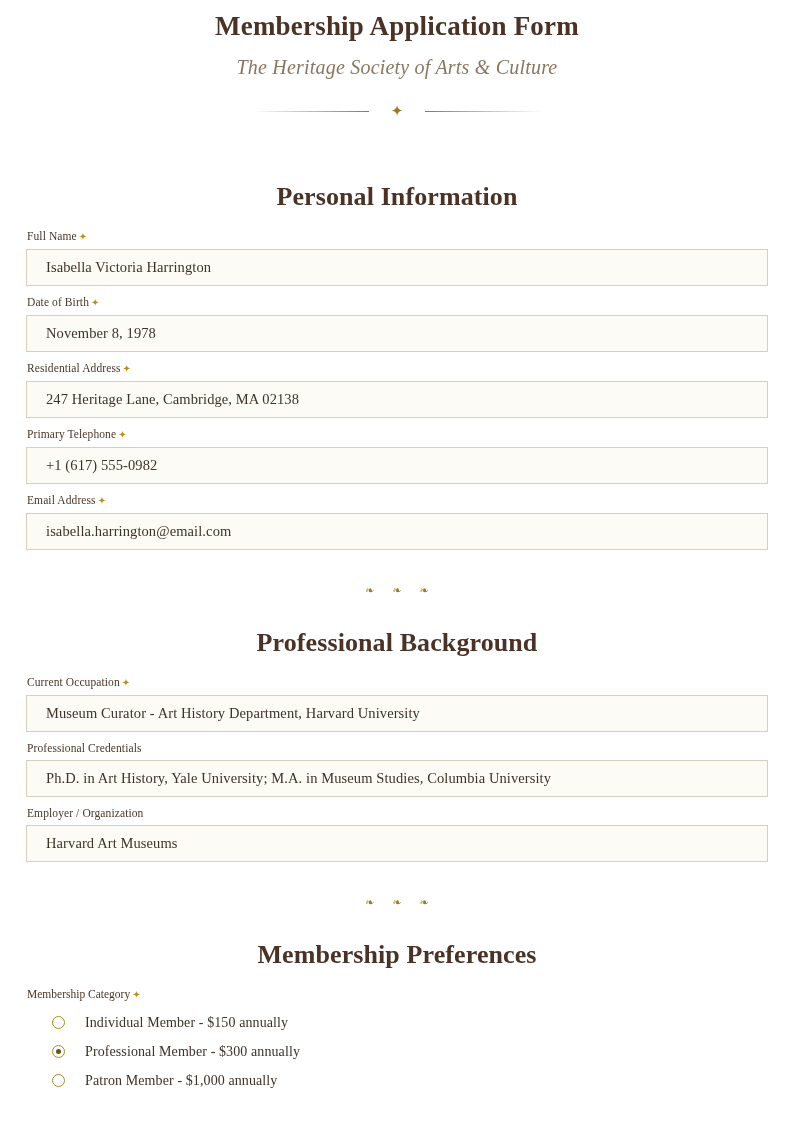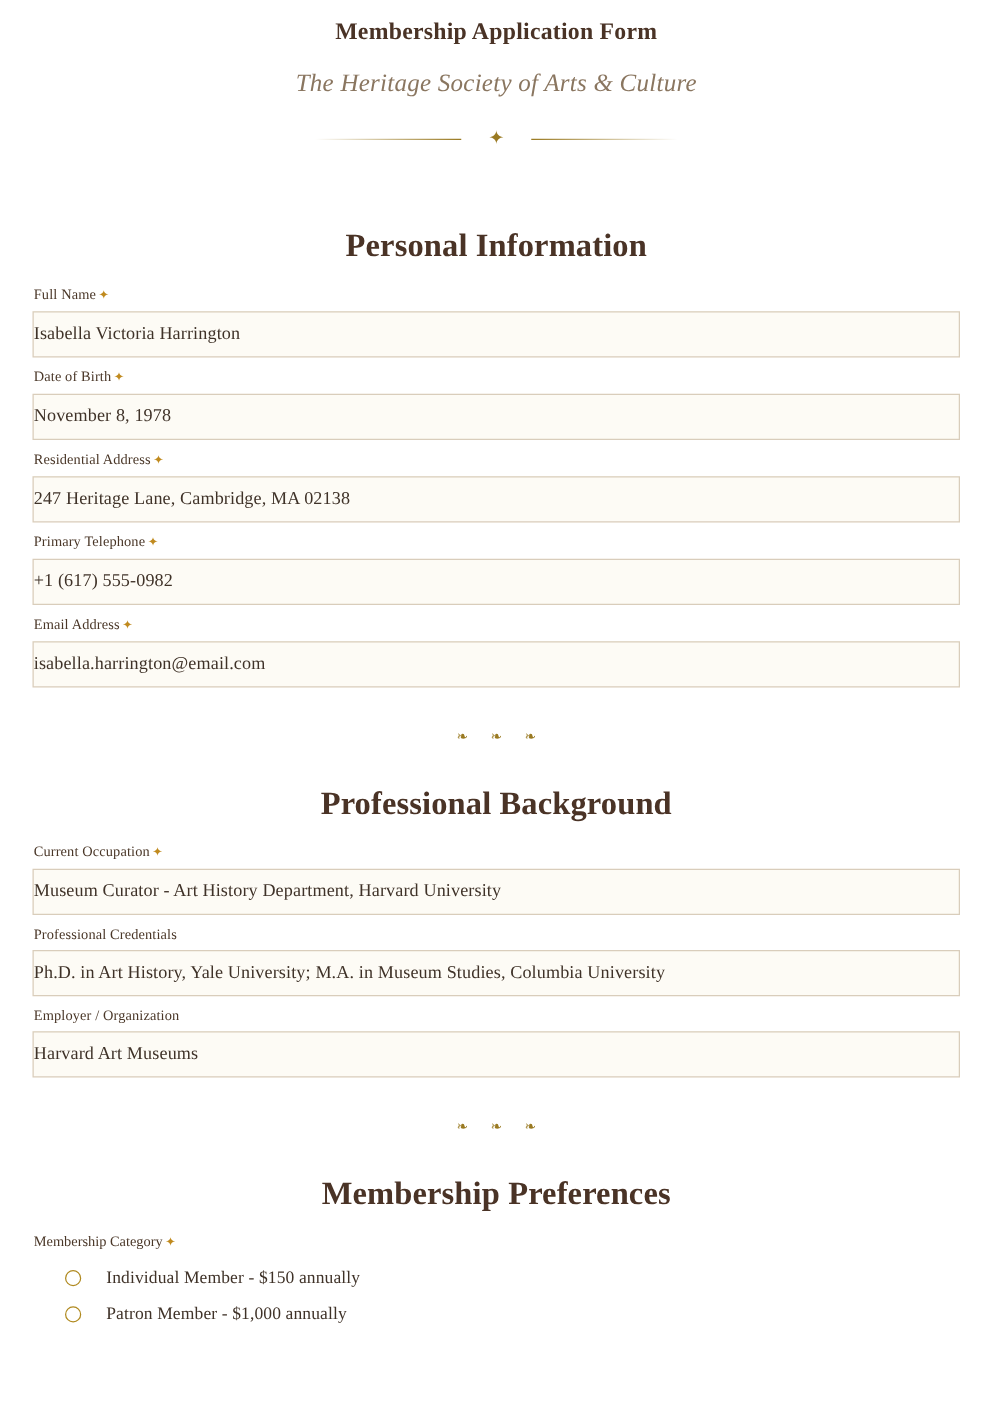--- a/index.html
+++ b/index.html
@@ -24,21 +24,21 @@
     position: relative;
   }
 
   
   .doc-header {
     text-align: center;
     padding-top: 4px;
   }
   .doc-title {
     font-family: "Liberation Serif", "DejaVu Serif", serif;
-    font-size: 19px;
+    font-size: 27px;
     font-weight: bold;
     color: #4a3326;
     letter-spacing: 0.2px;
     margin: 0;
     line-height: 32px;
     padding-top: 6px;
   }
   .doc-subtitle {
     font-family: "Liberation Serif", "DejaVu Serif", serif;
     font-style: italic;
@@ -111,20 +111,21 @@
     padding-left: 2px;
   }
   .field-input {
     box-sizing: border-box;
     width: 742px;
     height: 37px;
     background: #fdfbf5;
     border: 1px solid #d9cdbb;
     display: flex;
     align-items: center;
+    padding-left: 19px;
     font-family: "Liberation Serif", "DejaVu Serif", serif;
     font-size: 14.5px;
     color: #3f3228;
     letter-spacing: 0.1px;
   }
 
   
   .fleuron-divider {
     display: flex;
     justify-content: center;
@@ -286,20 +287,26 @@
     <div class="radio-group">
       <div class="radio-group-label">
         <span>Membership Category</span><span class="req-star">✦</span>
       </div>
 
       <div class="radio-row">
         <span class="radio-mark"></span>
         <span class="radio-label">Individual Member - $150 annually</span>
       </div>
 
+      <div class="radio-row selected">
+        <span class="radio-mark">
+            <span class="dot"></span>
+          </span>
+        <span class="radio-label">Professional Member - $300 annually</span>
+      </div>
 
       <div class="radio-row">
         <span class="radio-mark"></span>
         <span class="radio-label">Patron Member - $1,000 annually</span>
       </div>
 
     </div>
   </div>
 
 </div>

